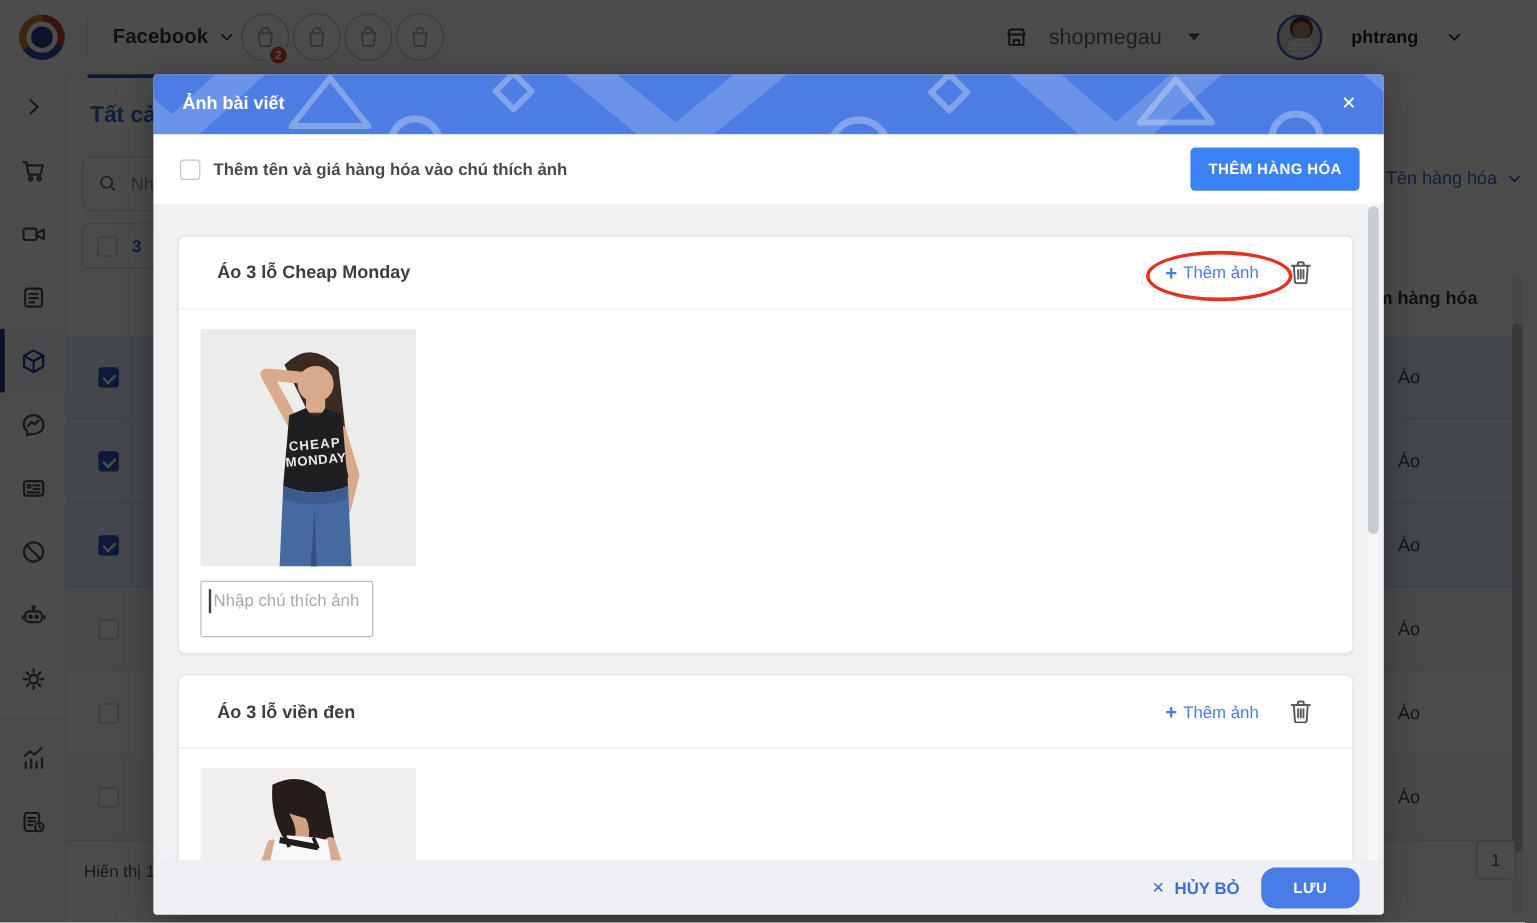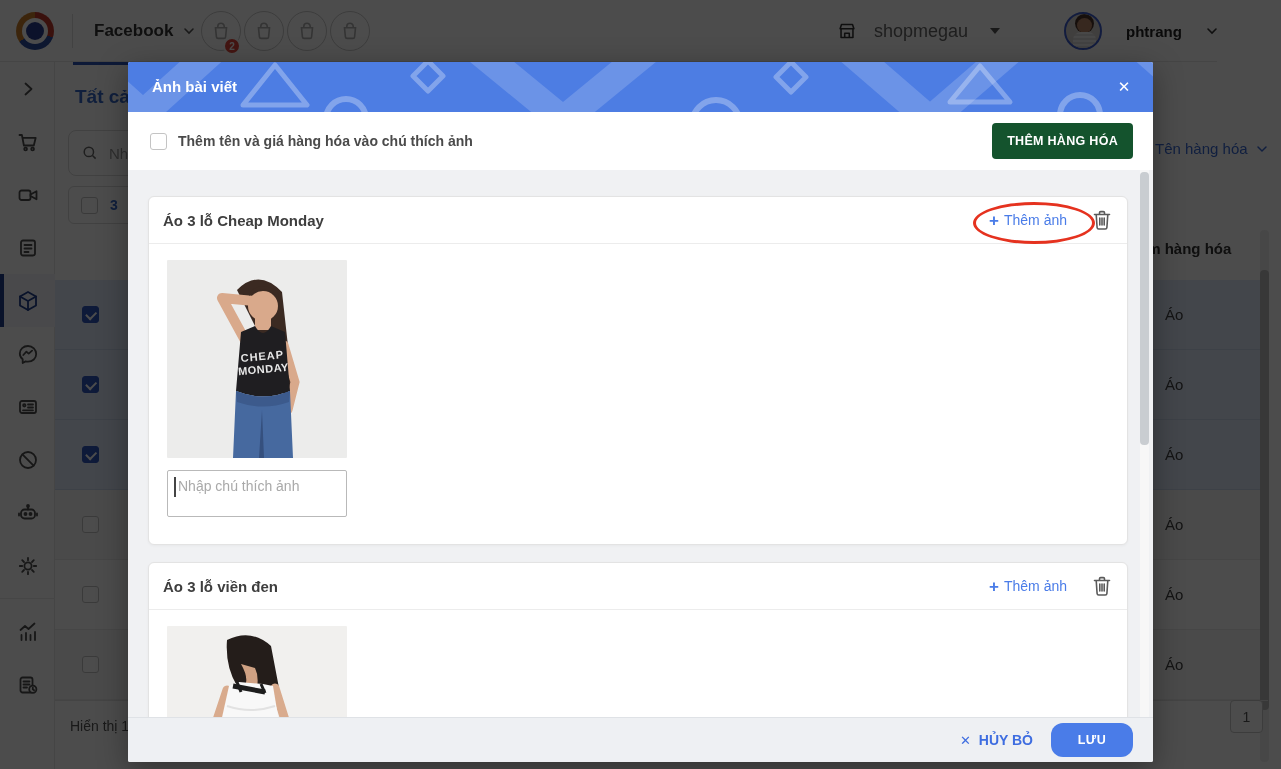--- a/index.html
+++ b/index.html
@@ -100,47 +100,47 @@
   .modal-header { position:absolute; left:0; top:0; width:1025px; height:50px; background:#4d7de3;
     overflow:hidden; border-radius:2px 2px 0 0; }
   .modal-header .pattern { position:absolute; left:0; top:0; }
   .modal-title { position:absolute; left:24px; top:0; line-height:50px; font-size:15px;
     font-weight:bold; color:#fff; }
   .modal-close { position:absolute; right:18px; top:14px; width:22px; height:22px; color:#fff;
     font-size:15px; font-weight:bold; text-align:center; line-height:22px; cursor:pointer; }
   .modal-toolbar { position:absolute; left:0; top:50px; width:1025px; height:58px; background:#fff;
     display:flex; align-items:center; padding:0 20px 0 22px; }
   .opt-label { font-size:14px; color:#4a4a4a; margin-left:11px;font-weight:bold; }
-  .btn-primary { margin-left:auto; height:36px; padding:0 15px; background:#14532d; color:#fff;
+  .btn-primary { margin-left:auto; height:36px; padding:0 15px; background:#3b82f6; color:#fff;
     border:none; border-radius:4px; font-size:12.5px; font-weight:bold; letter-spacing:.3px;
     cursor:pointer; font-family:inherit; }
   .modal-body { position:absolute; left:0; top:108px; width:1025px; height:547px; background:#f0f1f3;
     overflow:hidden; }
   .mscroll-track { position:absolute; right:4px; top:0; width:9px; height:547px; background:#f7f7f7; }
   .mscroll-thumb { position:absolute; right:4px; top:2px; width:9px; height:273px; background:#c9cdd1;
     border-radius:4px; cursor:grab; }
   .card { position:absolute; left:20px; width:980px; background:#fff; border:1px solid #e3e3e3;
     border-radius:6px; box-shadow:0 1px 3px rgba(0,0,0,.04); overflow:hidden; }
   .card1 { top:26px; height:349px; }
   .card2 { top:392px; height:400px; }
-  .card-head { height:47px; display:flex; align-items:center; padding:0 14px;
+  .card-head { height:61px; display:flex; align-items:center; padding:0 32px;
     border-bottom:1px solid #ececec; }
   .card-title { font-size:15px; font-weight:bold; color:#3e3e3e; }
   .add-link { margin-left:auto; display:flex; align-items:center; gap:5px; color:#4a7ce8;
     font-size:14px; cursor:pointer; position:relative; }
   .plus-glyph { font-size:17px; font-weight:bold; line-height:1; }
   .annot-ellipse { position:absolute; left:-16px; top:-10px; width:122px; height:42px;
     border:3.5px solid #e5321f; border-radius:50%; pointer-events:none; }
   .trash-btn { margin-left:26px; width:20px; height:21px; color:#5a5a5a; cursor:pointer; }
   .trash-btn svg { width:18px; height:20px; stroke:currentColor; fill:none; stroke-width:1.6;
     stroke-linecap:round; }
   .card-content { padding:16px 18px; }
   .photo { width:180px; display:block; border-radius:1px; }
   .caption-wrap { position:relative; width:180px; height:47px; margin-top:12px; }
-  .caption-input { width:180px; height:47px; border:1px solid #b9b9b9; border-radius:2px;
+  .caption-input { width:144px; height:47px; border:1px solid #b9b9b9; border-radius:2px;
     padding:6px 8px 22px 10px; font-size:14px; color:#333; font-family:inherit; outline:none; background:#fff; }
   .caption-input::placeholder { color:#a9a9a9; }
   .caret { position:absolute; left:7px; top:7px; width:1.5px; height:20px; background:#444; }
   .modal-footer { position:absolute; left:0; top:655px; width:1025px; height:45px; background:#eef0f3;
     border-top:1px solid #dfe2e6; display:flex; align-items:center; justify-content:flex-end;
     padding-right:20px; gap:18px; border-radius:0 0 2px 2px; }
   .cancel-link { display:flex; align-items:center; gap:8px; color:#3e6de0; font-size:14px;
     font-weight:bold; cursor:pointer; }
   .cancel-x { font-size:13px; font-weight:normal; }
   .btn-save { width:82px; height:34px; background:#4a7ce8; color:#fff; border:none; border-radius:12px;

